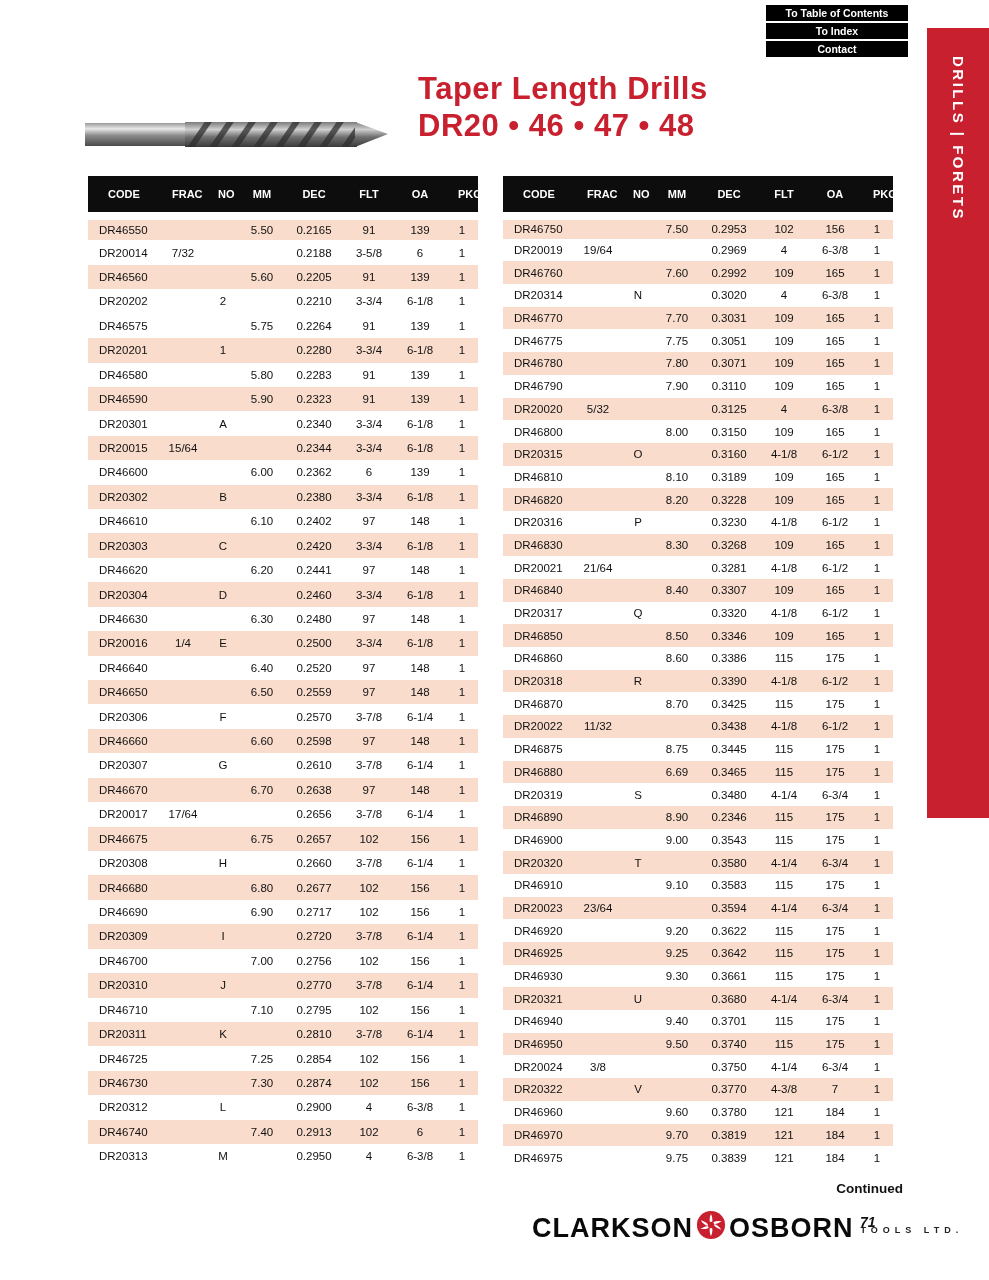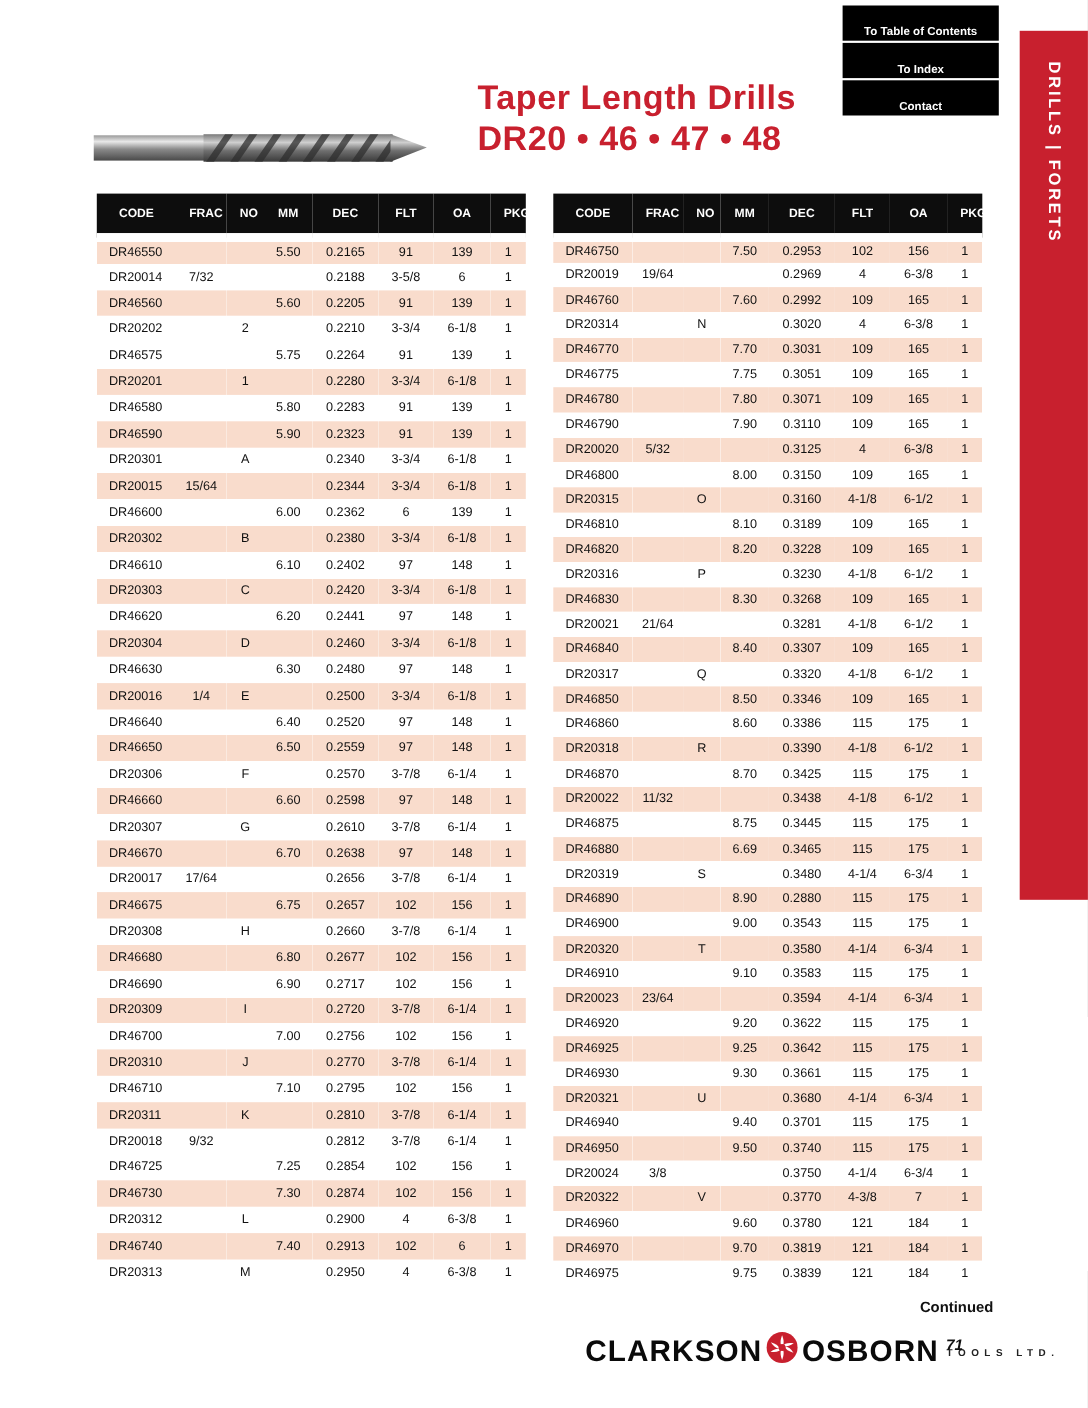--- a/index.html
+++ b/index.html
@@ -12,33 +12,33 @@
   .page{
     position:relative;width:989px;height:1280px;background:#fff;
     font-family:"Liberation Sans",sans-serif;overflow:hidden;margin:0 auto;
   }
 
   
   .nav{position:absolute;top:5px;right:81px;display:flex;flex-direction:column;gap:2px;align-items:flex-end;z-index:5;}
   .nav-btn{
     background:#000;color:#fff;font-size:10.5px;font-weight:bold;
     width:142px;height:16px;line-height:16px;text-align:center;cursor:pointer;
-    border:none;display:block;padding:16px;font-family:"Liberation Sans",sans-serif;
+    border:none;display:block;padding:0;font-family:"Liberation Sans",sans-serif;
   }
 
   
   .side-tab{position:absolute;top:28px;right:0;width:62px;height:790px;background:var(--accent);}
   .side-tab-label{
     writing-mode:vertical-rl;color:#fff;font-weight:bold;font-size:15px;
     letter-spacing:2.5px;position:absolute;top:28px;left:50%;transform:translateX(-50%);
     white-space:nowrap;
   }
 
   
-  .title{position:absolute;left:434px;top:70px;color:var(--accent);font-weight:bold;line-height:1.2;}
+  .title{position:absolute;left:418px;top:70px;color:var(--accent);font-weight:bold;line-height:1.2;}
   .title .line{font-size:31px;letter-spacing:0.5px;}
 
   
   .drill{position:absolute;left:85px;top:110px;}
 
   
   .tables{position:absolute;left:88px;top:176px;display:flex;gap:25px;}
   table.drill-table{border-collapse:collapse;table-layout:fixed;width:390px;}
   table.drill-table th{
     background:var(--header-bg);color:#fff;font-size:11px;font-weight:bold;
@@ -475,30 +475,20 @@
             <td class="code">DR20311</td>
             <td></td>
             <td>K</td>
             <td></td>
             <td>0.2810</td>
             <td>3-7/8</td>
             <td>6-1/4</td>
             <td>1</td>
           </tr>
           <tr class="even">
-            <td class="code">DR20018</td>
-            <td>9/32</td>
-            <td></td>
-            <td></td>
-            <td>0.2812</td>
-            <td>3-7/8</td>
-            <td>6-1/4</td>
-            <td>1</td>
-          </tr>
-          <tr class="even">
             <td class="code">DR46725</td>
             <td></td>
             <td></td>
             <td>7.25</td>
             <td>0.2854</td>
             <td>102</td>
             <td>156</td>
             <td>1</td>
           </tr>
           <tr class="odd">
@@ -826,21 +816,21 @@
             <td>0.3480</td>
             <td>4-1/4</td>
             <td>6-3/4</td>
             <td>1</td>
           </tr>
           <tr class="odd">
             <td class="code">DR46890</td>
             <td></td>
             <td></td>
             <td>8.90</td>
-            <td>0.2880</td>
+            <td>0.2346</td>
             <td>115</td>
             <td>175</td>
             <td>1</td>
           </tr>
           <tr class="even">
             <td class="code">DR46900</td>
             <td></td>
             <td></td>
             <td>9.00</td>
             <td>0.3543</td>

